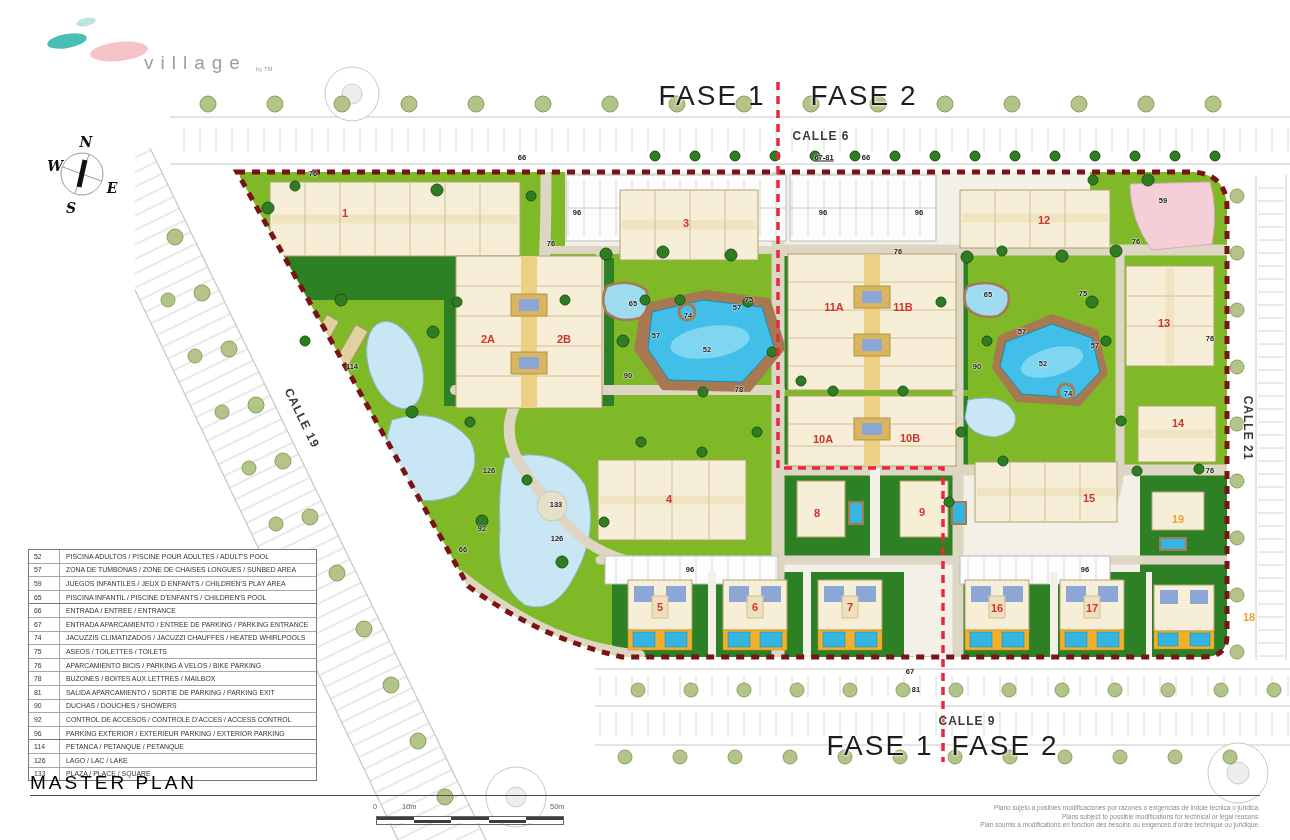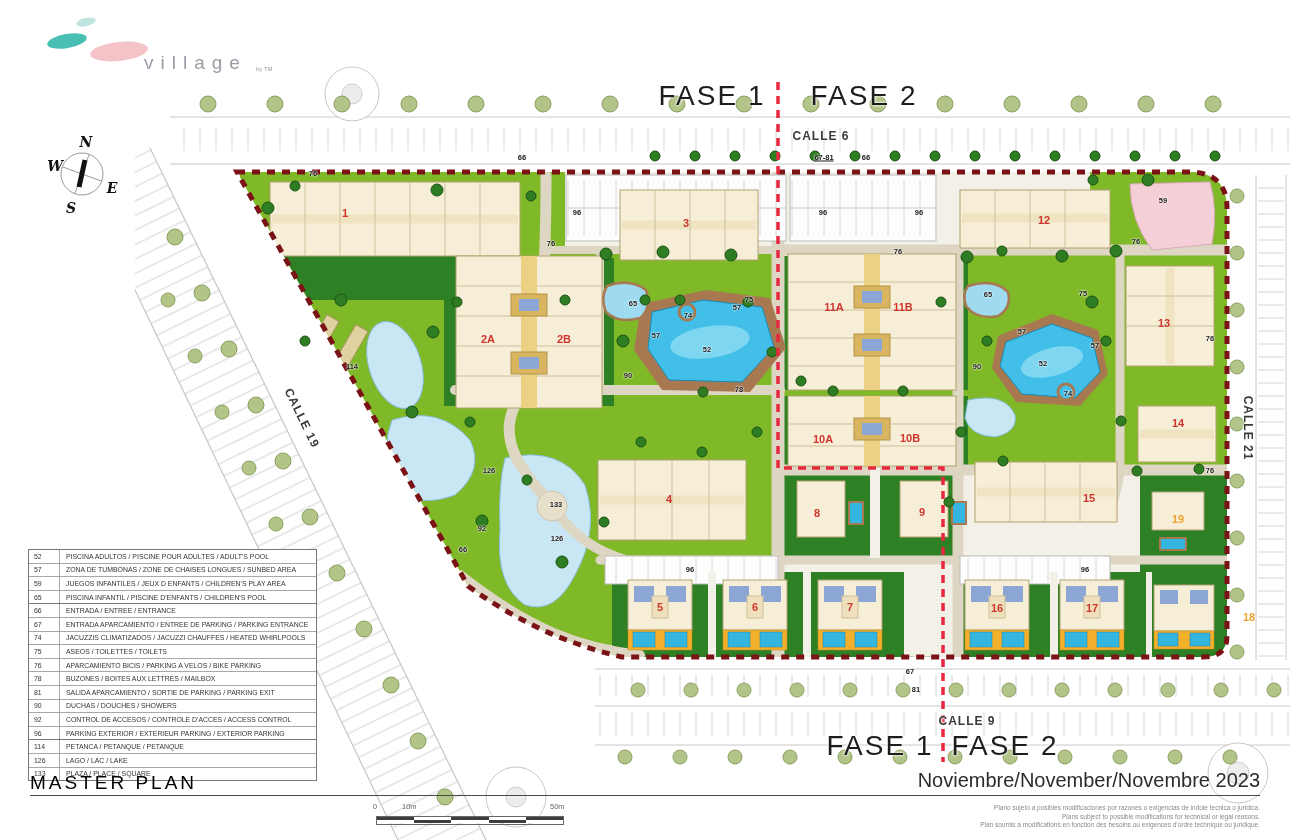--- a/index.html
+++ b/index.html
@@ -605,21 +605,20 @@
         <span class="ltxt">LAGO / LAC / LAKE</span>
       </div>
       <div class="lrow">
         <span class="lnum">133</span>
         <span class="ltxt">PLAZA / PLACE / SQUARE</span>
       </div>
     </div>
 
   <div class="abs footer-rule"></div>
   <div class="abs mp-title">MASTER PLAN</div>
-  <div class="abs mp-date">Noviembre/November/Novembre 2023</div>
   <div class="abs disclaimers">
     <div>Plano sujeto a posibles modificaciones por razones o exigencias de indole tecnica o juridica.</div>
     <div>Plans subject to possible modifications for technical or legal reasons.</div>
     <div>Plan soumis a modifications en fonction des besoins ou exigences d'ordre technique ou juridique.</div>
   </div>
   <div class="abs scalebar">
     <span class="sb-lbl" style="left:-1px">0</span>
     <span class="sb-lbl" style="left:28px">10m</span>
     <span class="sb-lbl" style="left:176px">50m</span>
     <div class="sb-bar">

